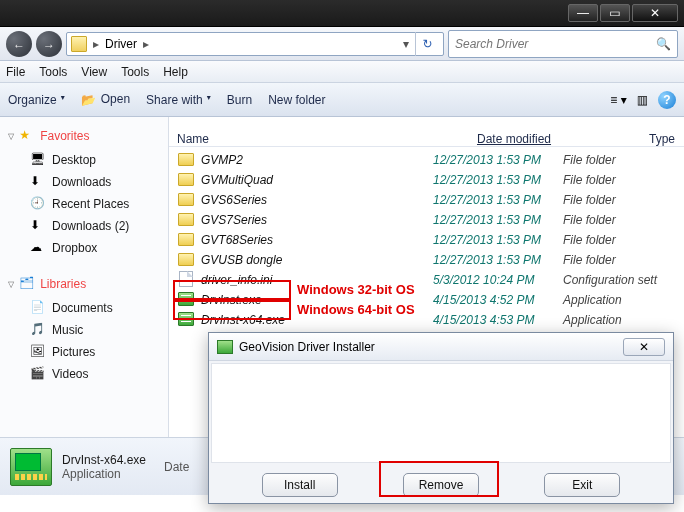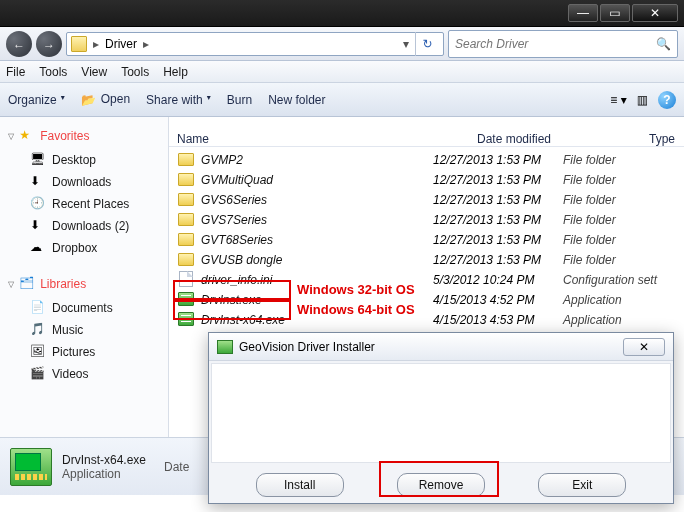--- a/index.html
+++ b/index.html
@@ -43,52 +43,52 @@
 .navitem { display: flex; align-items: center; gap: 6px; padding: 3px 6px 3px 28px; }
 .navitem .iicon { width: 16px; height: 16px; }
 .navitem .txt { color: #1a1a1a; }
 .star { color: #f0b400; }
 .libico { color: #1a7fd6; }
 
 .listing { flex: 1; background: #fff; position: relative; }
 .cols { height: 30px; border-bottom: 1px solid #e1e6ef; display: flex; align-items: flex-end; gap: 42px; }
 .colh { padding: 0 8px; border-right: 1px solid transparent; color: #1e2a4a; }
 .colh.name { width: 258px; }
-.colh.date { width: 130px; }
+.colh.date { width: 130px; text-decoration: underline; }
 .colh.type { flex: 1; }
 .row { height: 20px; display: flex; align-items: flex-end; padding-left: 8px; font-style: italic; }
 .row .fic { width: 18px; height: 16px; margin-right: 6px; display: flex; align-items: center; justify-content: center; }
 .foldericon { width: 16px; height: 13px; background: linear-gradient(#fff2b0,#efce52); border: 1px solid #cba82a; border-radius: 1px; }
 .fileicon { width: 14px; height: 16px; background: #fff; border: 1px solid #aab5c5; position: relative; }
 .fileicon::after { content: ""; position: absolute; right: -1px; top: -1px; border: 3px solid transparent; border-left-color:#cfd7e3; border-bottom-color:#cfd7e3; }
 .exeicon { width: 16px; height: 14px; background: linear-gradient(#a0e08a,#3da83a); border: 1px solid #2c7a29; border-radius: 1px; position: relative; }
 .exeicon::after { content:""; position:absolute; inset:2px; background: repeating-linear-gradient(#fff 0 1px, transparent 1px 3px);}
 .row .nm { width: 232px; color: #111; }
-.row .dt { width: 130px; color: #000000; }
+.row .dt { width: 130px; color: #0f766e; }
 .row .tp { color: #444; }
 .redbox { position: absolute; border: 2px solid #e00000; pointer-events: none; }
 .redlabel { position: absolute; color: #e00000; font-weight: bold; font-size: 13px; pointer-events: none; }
 
 
 .details { height: 58px; border-top: 1px solid #cbd4e1; background: linear-gradient(#f1f5fb,#e3e9f3); display: flex; align-items: center; padding: 6px 10px; gap: 10px; }
 .details .bigico { width: 42px; height: 38px; background: linear-gradient(#a0e08a,#3da83a); border: 1px solid #2c7a29; border-radius: 2px; position: relative; }
 .details .bigico::before { content:""; position:absolute; inset:4px 10px 14px 4px; background:#0b3; border:1px solid #074;}
 .details .bigico::after { content:""; position:absolute; left:4px; right:4px; bottom:5px; height:6px; background: repeating-linear-gradient(90deg,#fbd24a 0 4px, transparent 4px 6px);}
 .details .meta .fname { color: #1a1a1a; }
 .details .meta .ftype { color: #555; }
 .details .datelabel { color: #555; margin-left: 8px; }
 
 
 .dialog { position: absolute; left: 208px; top: 332px; width: 466px; height: 172px; background: #f2f4f8; border: 1px solid #7a8aa0; box-shadow: 0 4px 16px rgba(0,0,0,0.3); }
 .dtitle { height: 28px; background: linear-gradient(#fff,#e6ebf3); display: flex; align-items: center; padding: 0 8px; border-bottom: 1px solid #cfd6e1; }
 .dtitle .dico { width: 16px; height: 14px; background: linear-gradient(#a0e08a,#3da83a); border: 1px solid #2c7a29; margin-right: 6px; }
 .dclose { margin-left: auto; width: 42px; height: 18px; border: 1px solid #9aa6b8; border-radius: 3px; background: linear-gradient(#fff,#e2e7ef); display: flex; align-items: center; justify-content: center; }
 .dbody { height: 100px; background: #fff; margin: 2px; border: 1px solid #dfe3ea; }
 .dbuttons { display: flex; justify-content: space-around; align-items: center; height: 40px; padding: 0 20px; }
-.dbtn { width: 88px; height: 24px; background: linear-gradient(#fdfdfd,#e5e8ed); border: 1px solid #8a94a4; border-radius: 10px; display: flex; align-items: center; justify-content: center; color: #111; }
+.dbtn { width: 76px; height: 24px; background: linear-gradient(#fdfdfd,#e5e8ed); border: 1px solid #8a94a4; border-radius: 5px; display: flex; align-items: center; justify-content: center; color: #111; }
 .redbox-dlg { position: absolute; border: 2px solid #e00000; pointer-events: none; }
 </style>
 </head>
 <body>
 
 <div class="titlebar">
   <div class="winbtn">
       <span>—</span>
     </div>
   <div class="winbtn">

